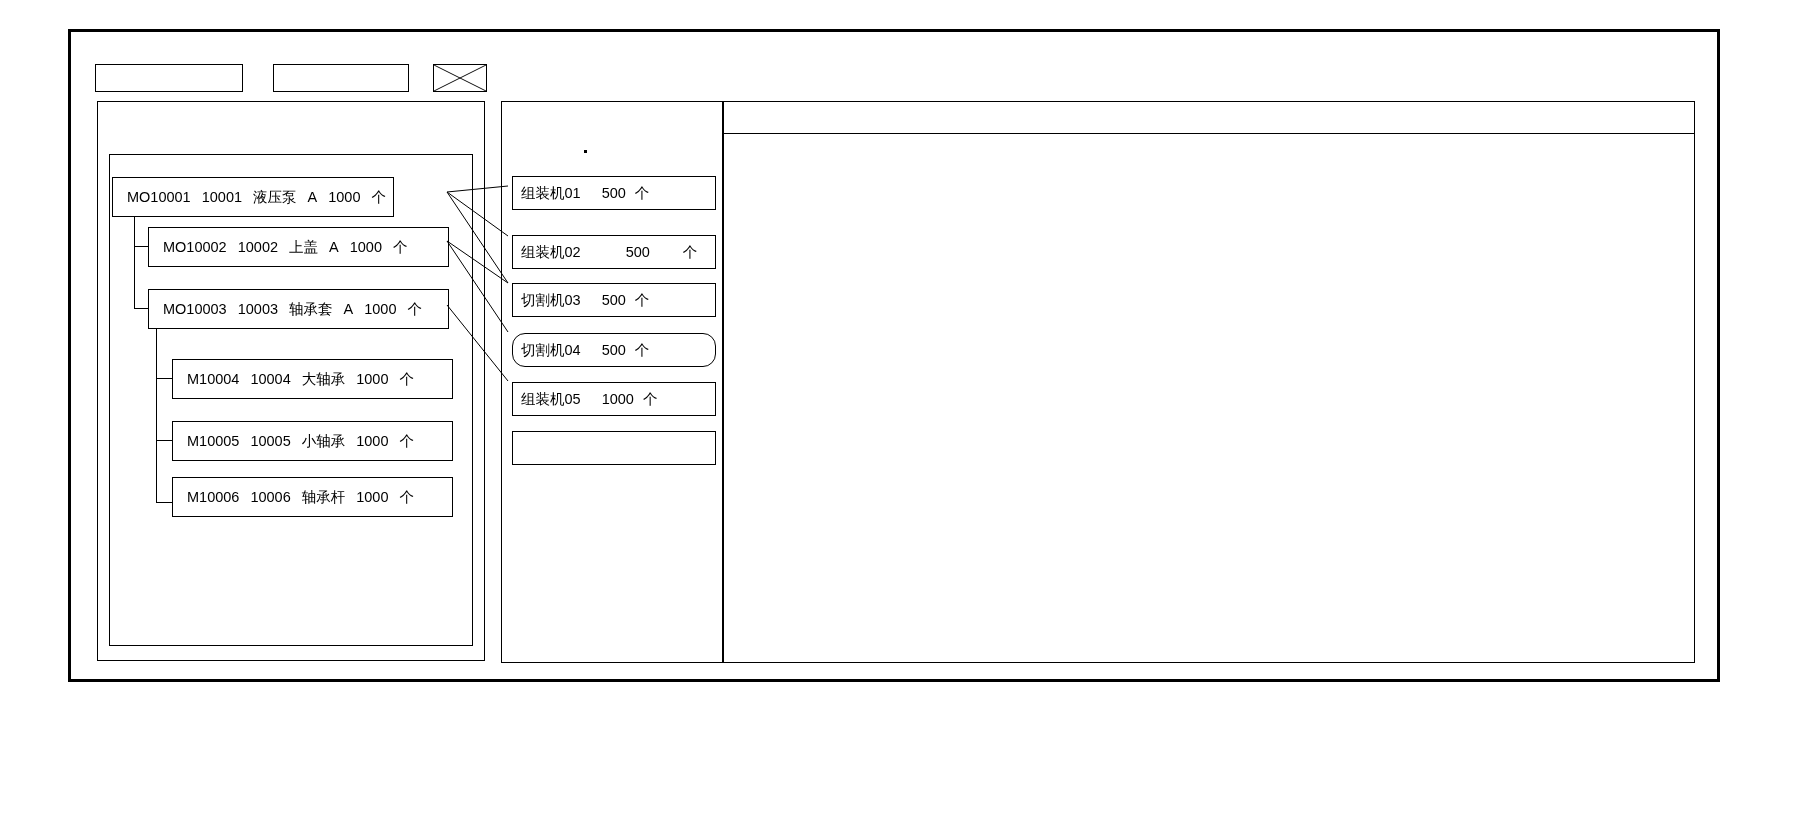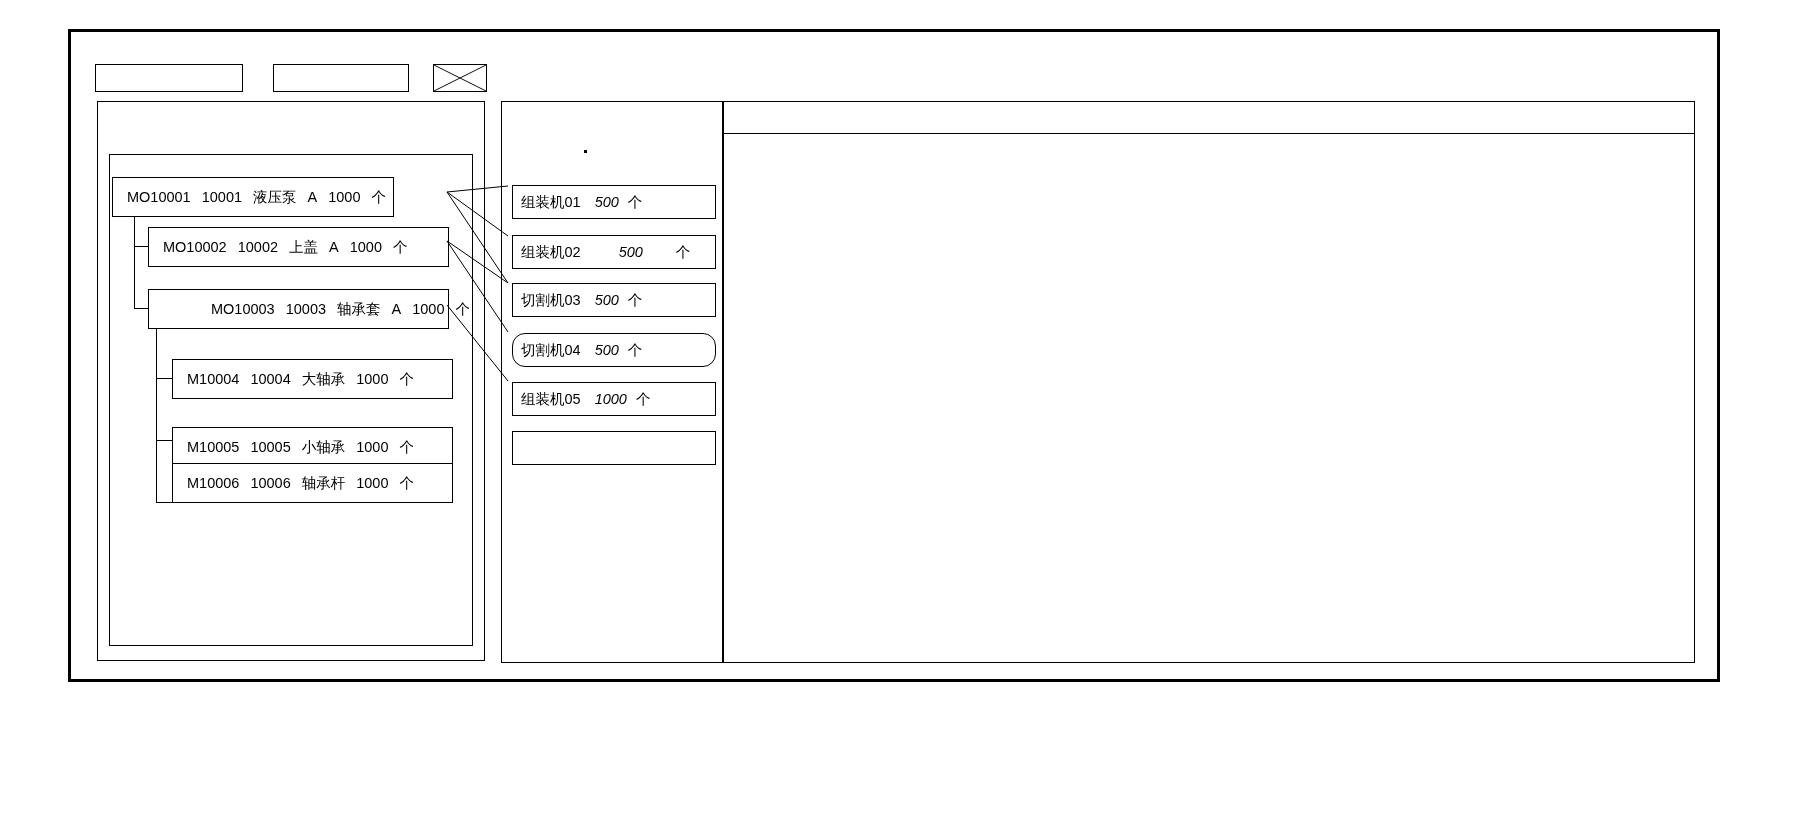--- a/index.html
+++ b/index.html
@@ -131,21 +131,21 @@
     height: 34px;
     border: 1px solid #000000;
     box-sizing: border-box;
     background: #ffffff;
     display: flex;
     align-items: center;
     font-size: 14.5px;
     white-space: nowrap;
   }
   .machine-card .m-name { margin-left: 8px; }
-  .machine-card .m-qty  { margin-left: 14px; font-style: italic; }
+  .machine-card .m-qty  { margin-left: 21px; }
   .machine-card .m-unit { margin-left: 9px; }
   .machine-card.empty-card { justify-content: flex-start; }
 
   #middle-dot {
     position: absolute;
     left: 82px;
     top: 48px;
     width: 3px;
     height: 3px;
     background: #000000;
@@ -201,60 +201,60 @@
 
         <div class="tree-node depth-1" style="top:72px;">
           <span class="cell">MO10002</span>
           <span class="cell">10002</span>
           <span class="cell">上盖</span>
           <span class="cell">A</span>
           <span class="cell">1000</span>
           <span class="cell">个</span>
         </div>
 
-        <div class="tree-node depth-1" style="top:134px;padding-left:48px;">
+        <div class="tree-node depth-1" style="top:134px;">
           <span class="cell">MO10003</span>
           <span class="cell">10003</span>
           <span class="cell">轴承套</span>
           <span class="cell">A</span>
           <span class="cell">1000</span>
           <span class="cell">个</span>
         </div>
 
         <div class="tree-node depth-2" style="top:204px;text-align:right;">
           <span class="cell">M10004</span>
           <span class="cell">10004</span>
           <span class="cell">大轴承</span>
           <span class="cell">1000</span>
           <span class="cell">个</span>
         </div>
 
-        <div class="tree-node depth-2" style="top:272px;">
+        <div class="tree-node depth-2" style="top:266px;">
           <span class="cell">M10005</span>
           <span class="cell">10005</span>
           <span class="cell">小轴承</span>
           <span class="cell">1000</span>
           <span class="cell">个</span>
         </div>
 
-        <div class="tree-node depth-2" style="top:308px;">
+        <div class="tree-node depth-2" style="top:322px;">
           <span class="cell">M10006</span>
           <span class="cell">10006</span>
           <span class="cell">轴承杆</span>
           <span class="cell">1000</span>
           <span class="cell">个</span>
         </div>
 
       </div>
     </div>
 
     <div class="panel" id="middle-panel">
       <div id="middle-dot"></div>
 
-      <div class="machine-card" style="top:83px;">
+      <div class="machine-card" style="top:74px;">
         <span class="m-name">组装机01</span>
         <span class="m-qty">500</span>
         <span class="m-unit">个</span>
       </div>
 
       <div class="machine-card" style="top:133px;gap:24px;">
         <span class="m-name">组装机02</span>
         <span class="m-qty">500</span>
         <span class="m-unit">个</span>
       </div>

